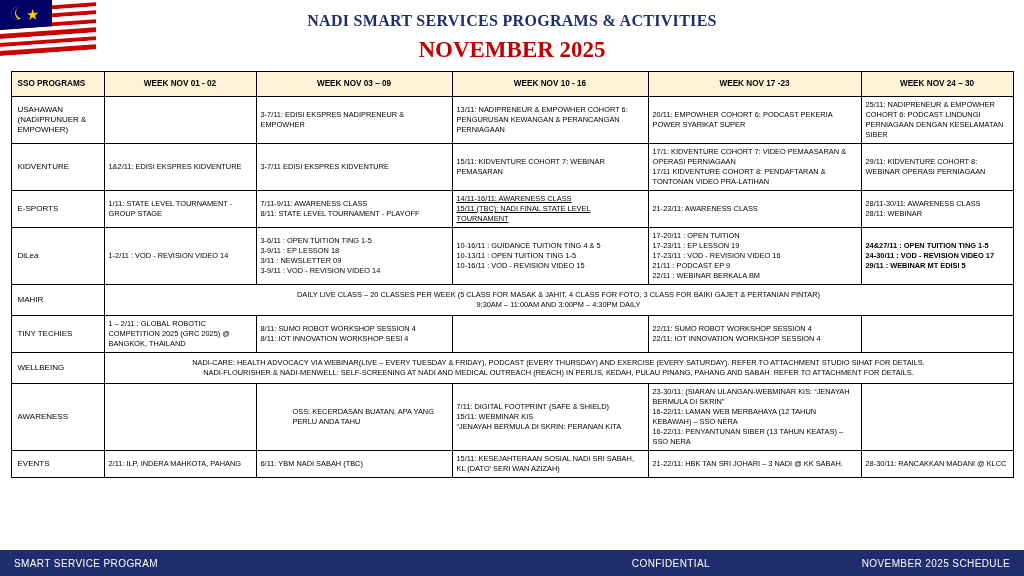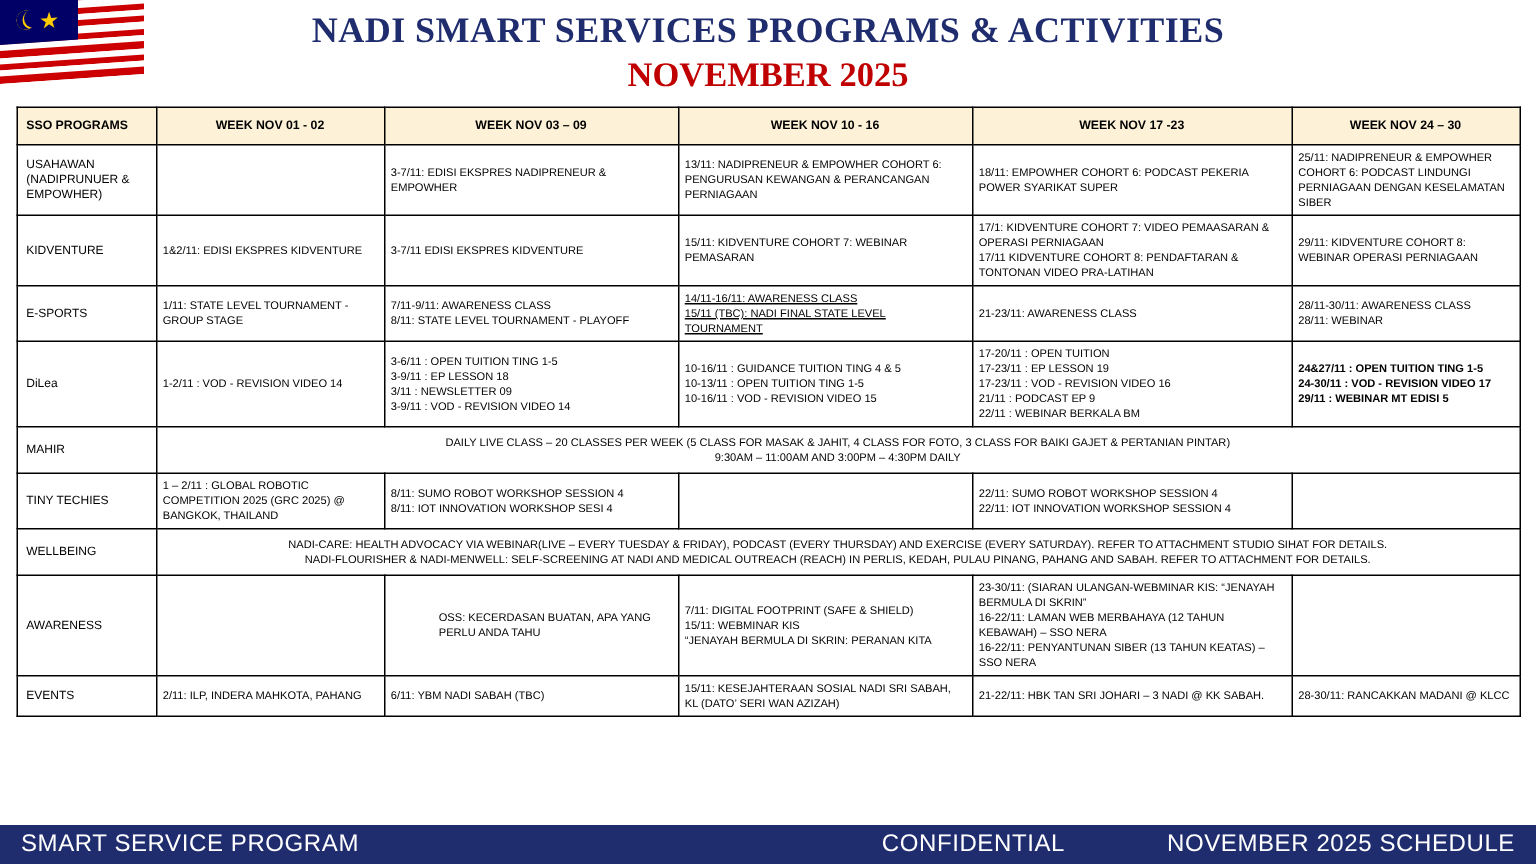--- a/index.html
+++ b/index.html
@@ -23,21 +23,21 @@
   .flag .moon::after{content:"";position:absolute;left:5px;top:-1px;width:13px;height:13px;border-radius:50%;background:#010066;}
   .flag .star{position:absolute;left:26px;top:9px;color:#ffcc00;font-size:15px;line-height:15px;}
   .flag-skew{position:absolute;left:0;top:0;width:96px;height:62px;transform:skewY(-4deg);transform-origin:0 0;}
 
   
   .header{
     text-align:center;padding-top:6px;
   }
   .title1{
     font-family:"Liberation Serif", serif;
-    font-weight:bold;font-size:24px;color:#1f2d6e;letter-spacing:.3px;
+    font-weight:bold;font-size:16px;color:#1f2d6e;letter-spacing:.3px;
     margin:0;line-height:30px;
   }
   .title2{
     font-family:"Liberation Serif", serif;
     font-weight:bold;font-size:23px;color:#c00000;margin:0;line-height:27px;
   }
 
   
   table{
     border-collapse:collapse;
@@ -68,21 +68,21 @@
   }
   .cell{background:#ffffff;}
   .c-center{text-align:center;}
   .pad{padding:5px 5px;}
 
   
   .footer{
     position:absolute;left:0;bottom:0;width:1024px;height:26px;
     background:#1f2d6e;color:#ffffff;
     display:flex;align-items:center;
-    font-size:16px;letter-spacing:.4px;
+    font-size:10px;letter-spacing:.4px;
   }
   .footer .l{padding-left:14px;flex:0 0 300px;}
   .footer .c{flex:1;text-align:right;}
   .footer .r{flex:0 0 300px;text-align:right;padding-right:14px;}
 </style>
 </head>
 <body>
 
 <div class="flag">
   <div class="flag-skew">
@@ -131,21 +131,21 @@
       <th>WEEK NOV 17 -23</th>
       <th>WEEK NOV  24 – 30</th>
     </tr>
   </thead>
   <tbody id="tbody">
       <tr>
         <td class="rowlabel">USAHAWAN (NADIPRUNUER &amp; EMPOWHER)</td>
         <td class="cell" style="white-space: pre-line;"></td>
         <td class="cell" style="white-space: pre-line;">3-7/11: EDISI EKSPRES NADIPRENEUR &amp; EMPOWHER</td>
         <td class="cell" style="white-space: pre-line;">13/11: NADIPRENEUR &amp; EMPOWHER COHORT 6: PENGURUSAN KEWANGAN &amp; PERANCANGAN PERNIAGAAN</td>
-        <td class="cell" style="white-space: pre-line;">18/11: EMPOWHER COHORT 6: PODCAST PEKERIA POWER SYARIKAT SUPER</td>
+        <td class="cell" style="white-space: pre-line;">20/11: EMPOWHER COHORT 6: PODCAST PEKERIA POWER SYARIKAT SUPER</td>
         <td class="cell" style="white-space: pre-line;">25/11: NADIPRENEUR &amp; EMPOWHER COHORT 6: PODCAST LINDUNGI PERNIAGAAN DENGAN KESELAMATAN SIBER</td>
       </tr>
       <tr>
         <td class="rowlabel">KIDVENTURE</td>
         <td class="cell" style="white-space: pre-line;">1&amp;2/11: EDISI EKSPRES KIDVENTURE</td>
         <td class="cell" style="white-space: pre-line;">3-7/11 EDISI EKSPRES KIDVENTURE</td>
         <td class="cell" style="white-space: pre-line;">15/11: KIDVENTURE COHORT 7: WEBINAR PEMASARAN</td>
         <td class="cell" style="white-space: pre-line;">17/1:  KIDVENTURE COHORT 7: VIDEO PEMAASARAN &amp; OPERASI PERNIAGAAN
 17/11 KIDVENTURE COHORT 8: PENDAFTARAN &amp; TONTONAN VIDEO PRA-LATIHAN</td>
         <td class="cell" style="white-space: pre-line;">29/11: KIDVENTURE COHORT 8: WEBINAR OPERASI PERNIAGAAN</td>

